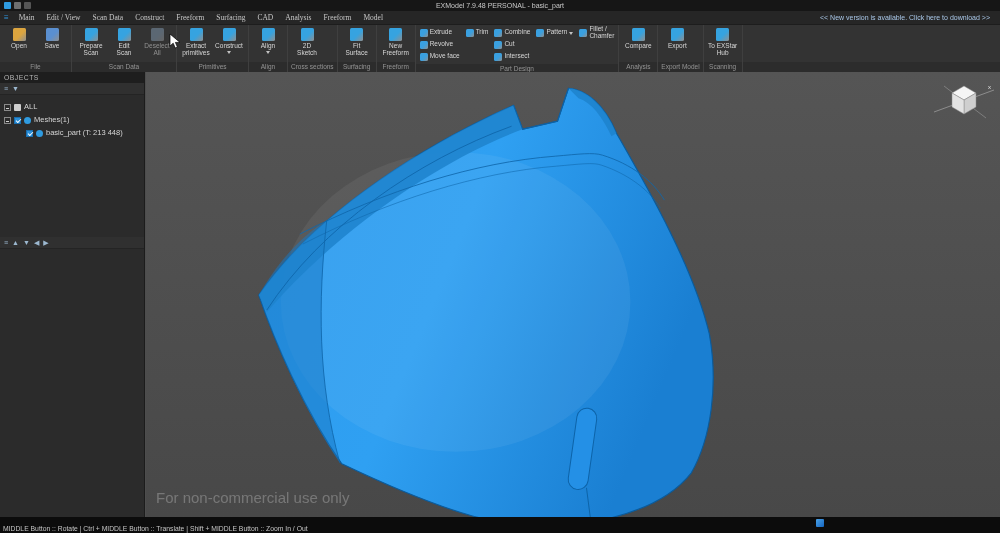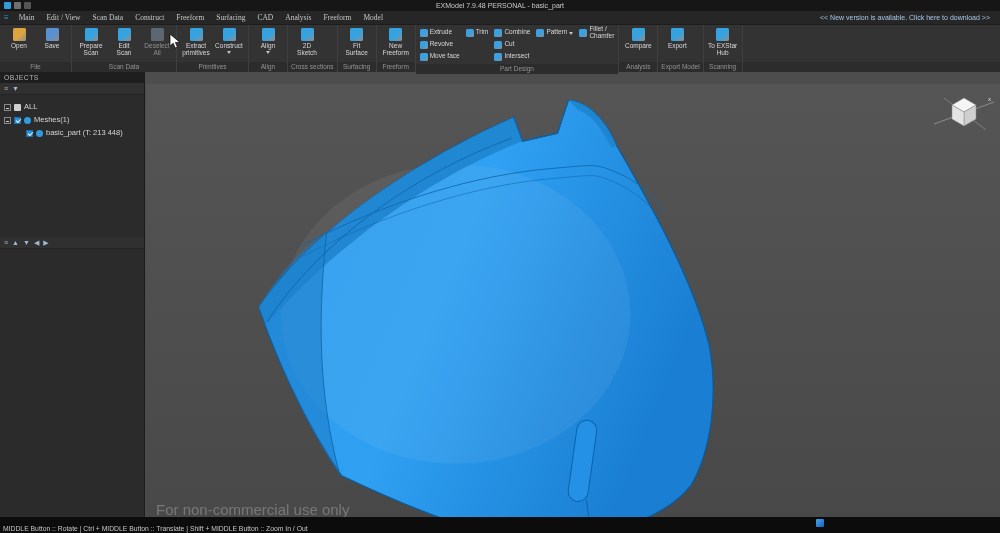--- a/index.html
+++ b/index.html
@@ -49,21 +49,21 @@
   .expander { width:7px; height:7px; border:1px solid #8a8a8a; position:relative; flex:none; }
   .expander::after { content:""; position:absolute; left:1px; right:1px; top:2.5px; height:1px; background:#d0d0d0; }
   .chk { width:7px; height:7px; background:#2a8fd9; border:1px solid #1a6eae; position:relative; flex:none; }
   .chk::after { content:""; position:absolute; left:1px; top:1px; width:3.5px; height:1.8px; border-left:1px solid #fff; border-bottom:1px solid #fff; transform:rotate(-45deg); }
   .dot { width:7px; height:7px; border-radius:50%; background:#2f9be0; flex:none; }
   .dot.gray { background:#cfcfcf; border-radius:1px; }
   .dot.small-gray { background:#8a8a8a; width:5px; height:5px; }
   .spacer { flex:1; }
 
   
-  .viewport { position:absolute; left:146px; top:84px; width:854px; height:445px; background:linear-gradient(#555555,#484848); overflow:hidden; }
+  .viewport { position:absolute; left:146px; top:72px; width:854px; height:445px; background:linear-gradient(#555555,#484848); overflow:hidden; }
   .part-svg { position:absolute; left:0; top:0; }
   .watermark { position:absolute; left:10px; top:417px; font-size:15px; color:rgba(205,205,205,.35); }
   .viewcube { position:absolute; right:4px; top:6px; }
 
   
   .footer { position:absolute; left:0; top:517px; width:100%; height:16px; background:#0c0c0c; }
   .task-ic { position:absolute; left:816px; top:2px; width:8px; height:8px; border-radius:1px; background:linear-gradient(135deg,#4aa3e8,#1565c0); }
   .hint { position:absolute; left:3px; bottom:1px; font-size:6.8px; color:#c6c6c6; }
 
   .cursor { position:absolute; left:169px; top:33px; z-index:50; pointer-events:none; }

